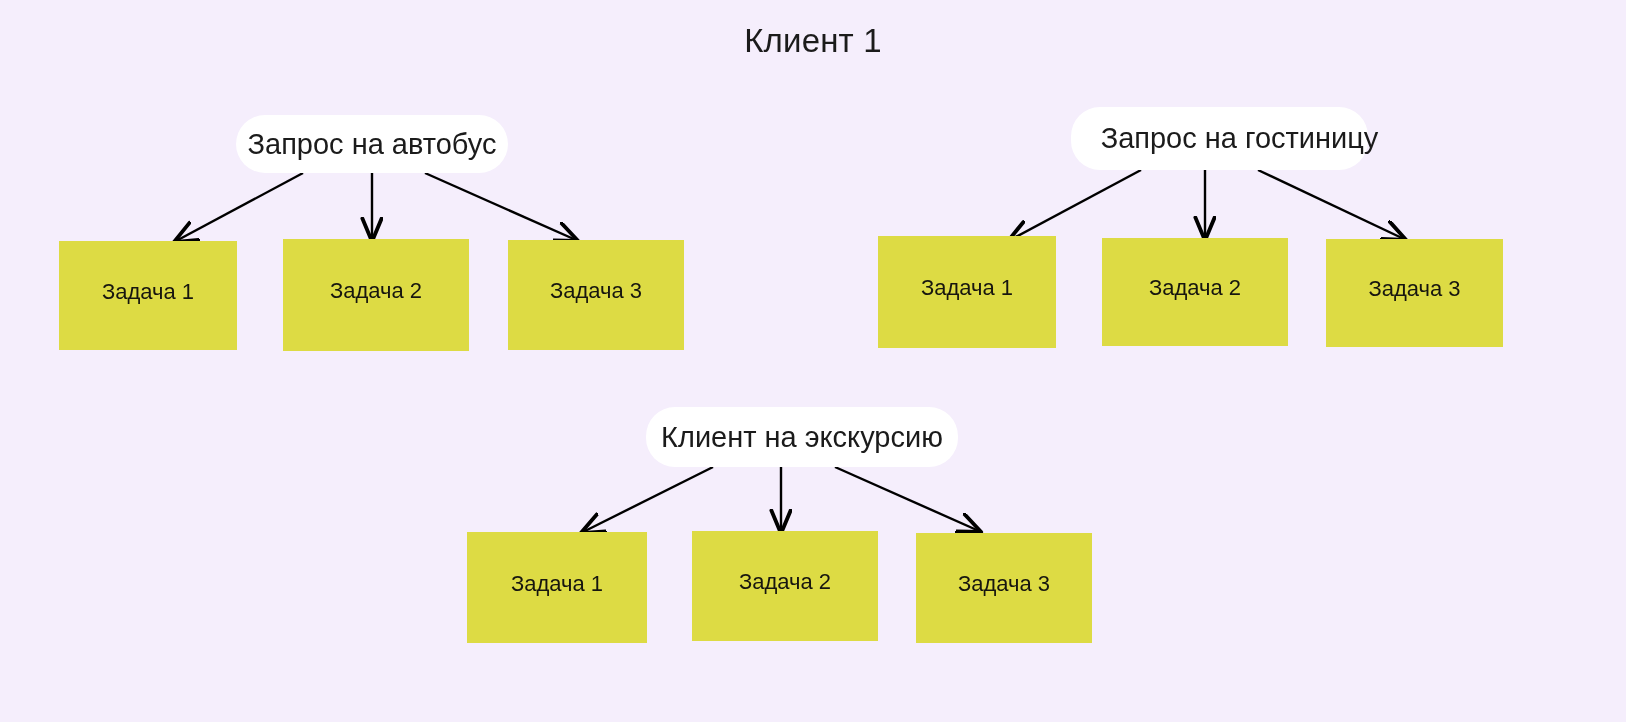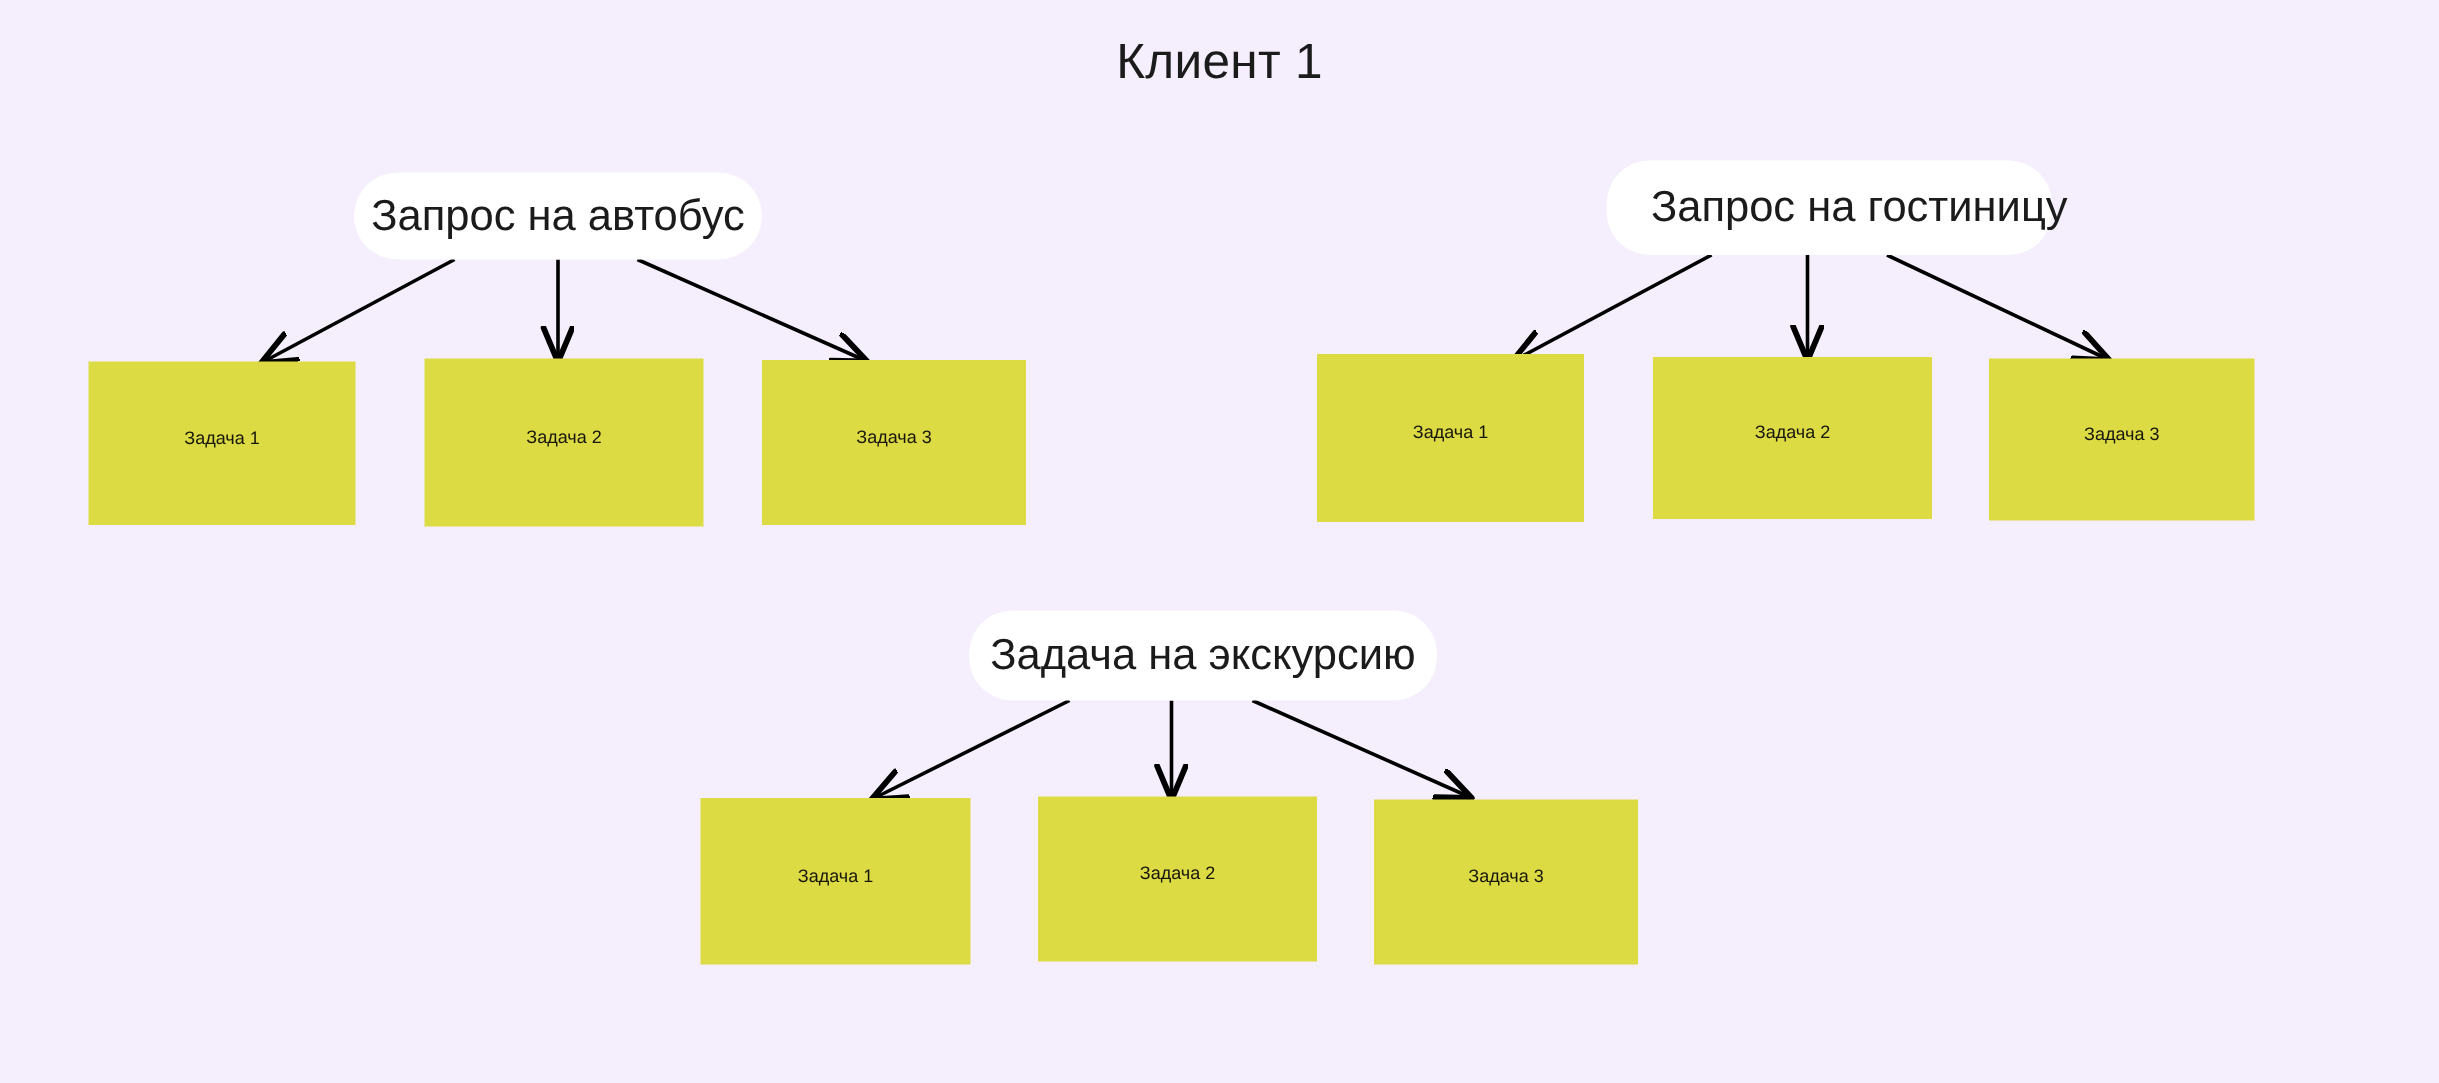--- a/index.html
+++ b/index.html
@@ -44,21 +44,21 @@
     box-sizing: border-box;
     border-radius: 29px;
   }
   .task-box {
     position: absolute;
     background: #dddb44;
     display: flex;
     align-items: center;
     justify-content: center;
     color: #17160f;
-    font-size: 12px;
+    font-size: 22px;
     font-weight: 400;
     white-space: nowrap;
     box-sizing: border-box;
   }
   .task-box .task-label {
     position: relative;
     top: -4px;
   }
   #edges {
     position: absolute;
@@ -114,21 +114,21 @@
       <div class="task-box" style="left: 878px; top: 236px; width: 178px; height: 112px;">
         <span class="task-label">Задача 1</span>
       </div>
       <div class="task-box" style="left: 1102px; top: 238px; width: 186px; height: 108px;">
         <span class="task-label">Задача 2</span>
       </div>
       <div class="task-box" style="left: 1326px; top: 239px; width: 177px; height: 108px;">
         <span class="task-label">Задача 3</span>
       </div>
       <div class="request-box" style="left: 646px; top: 407px; width: 312px; height: 60px;">
-        <span>Задача на экскурсию</span>
+        <span>Клиент на экскурсию</span>
       </div>
       <div class="task-box" style="left: 467px; top: 532px; width: 180px; height: 111px;">
         <span class="task-label">Задача 1</span>
       </div>
       <div class="task-box" style="left: 692px; top: 531px; width: 186px; height: 110px;">
         <span class="task-label">Задача 2</span>
       </div>
       <div class="task-box" style="left: 916px; top: 533px; width: 176px; height: 110px;">
         <span class="task-label">Задача 3</span>
       </div>

